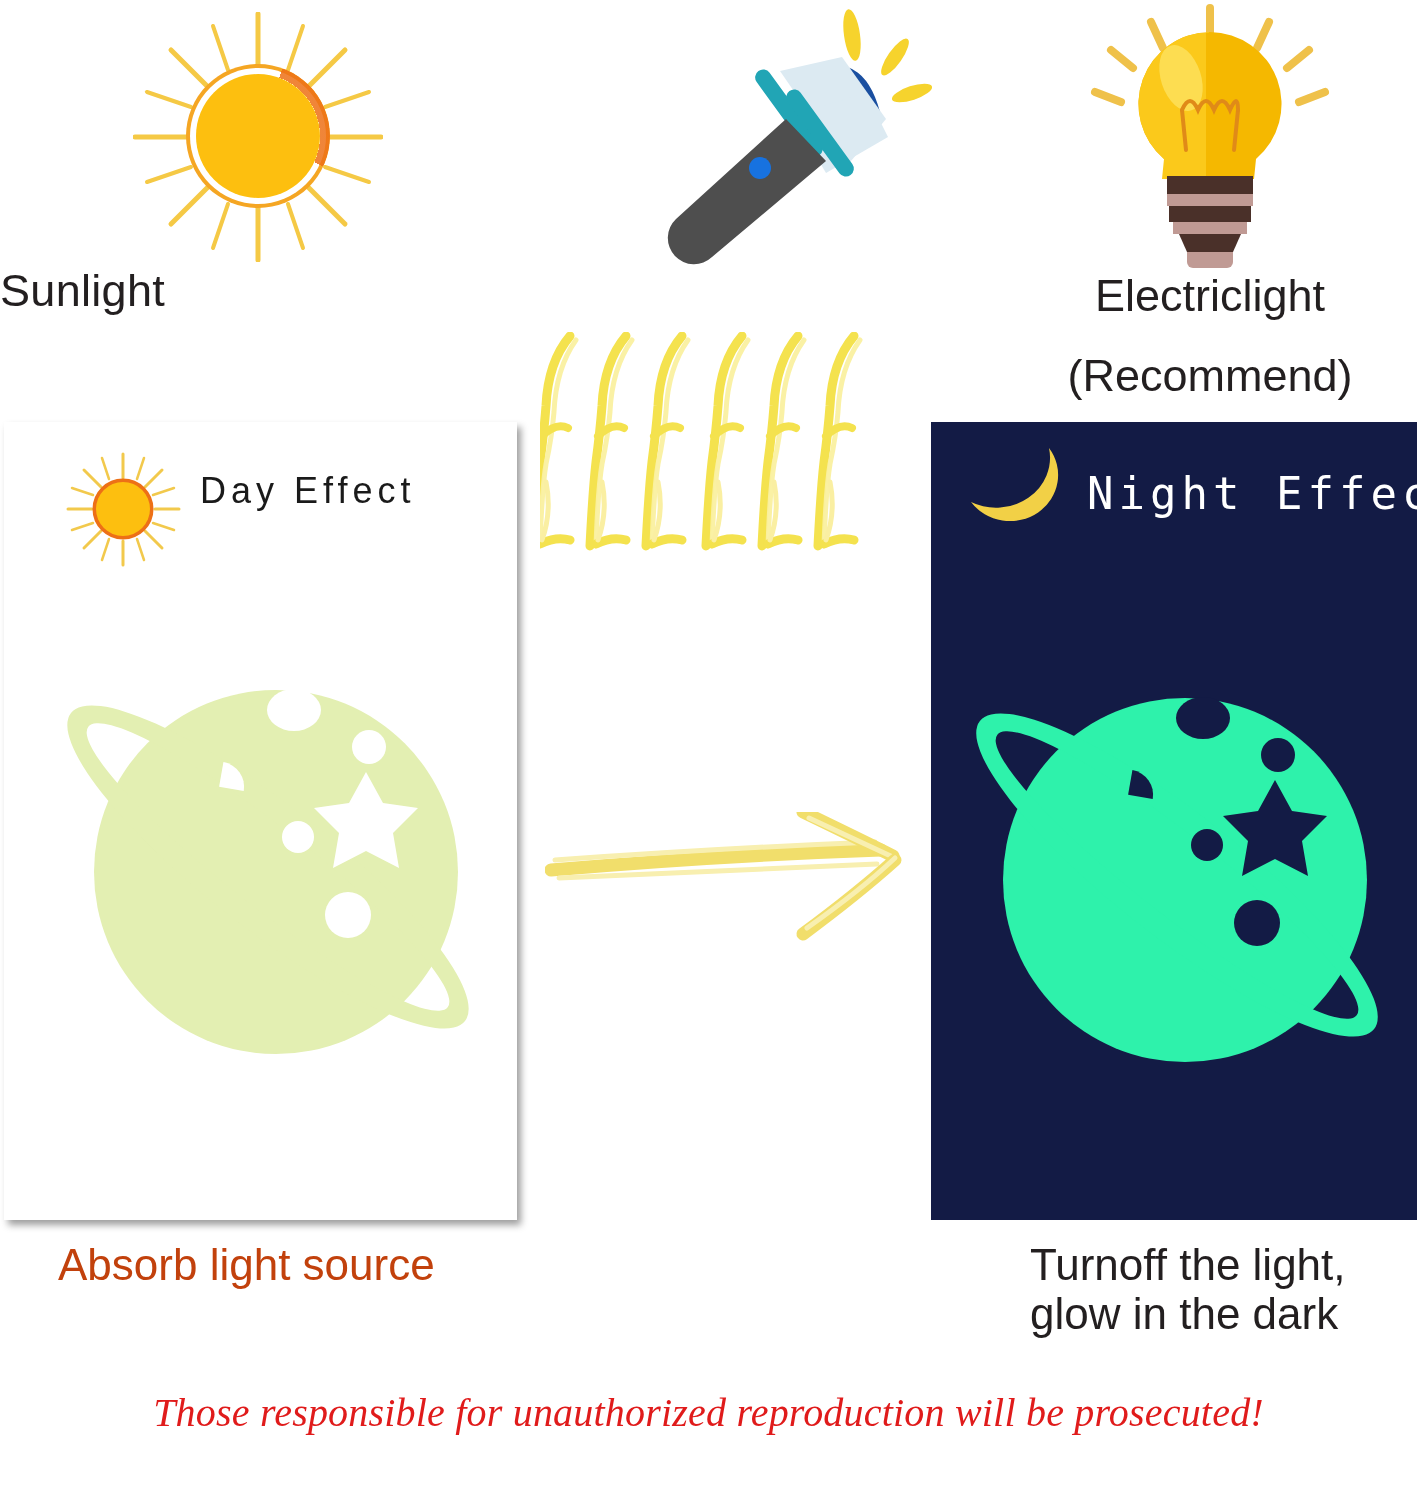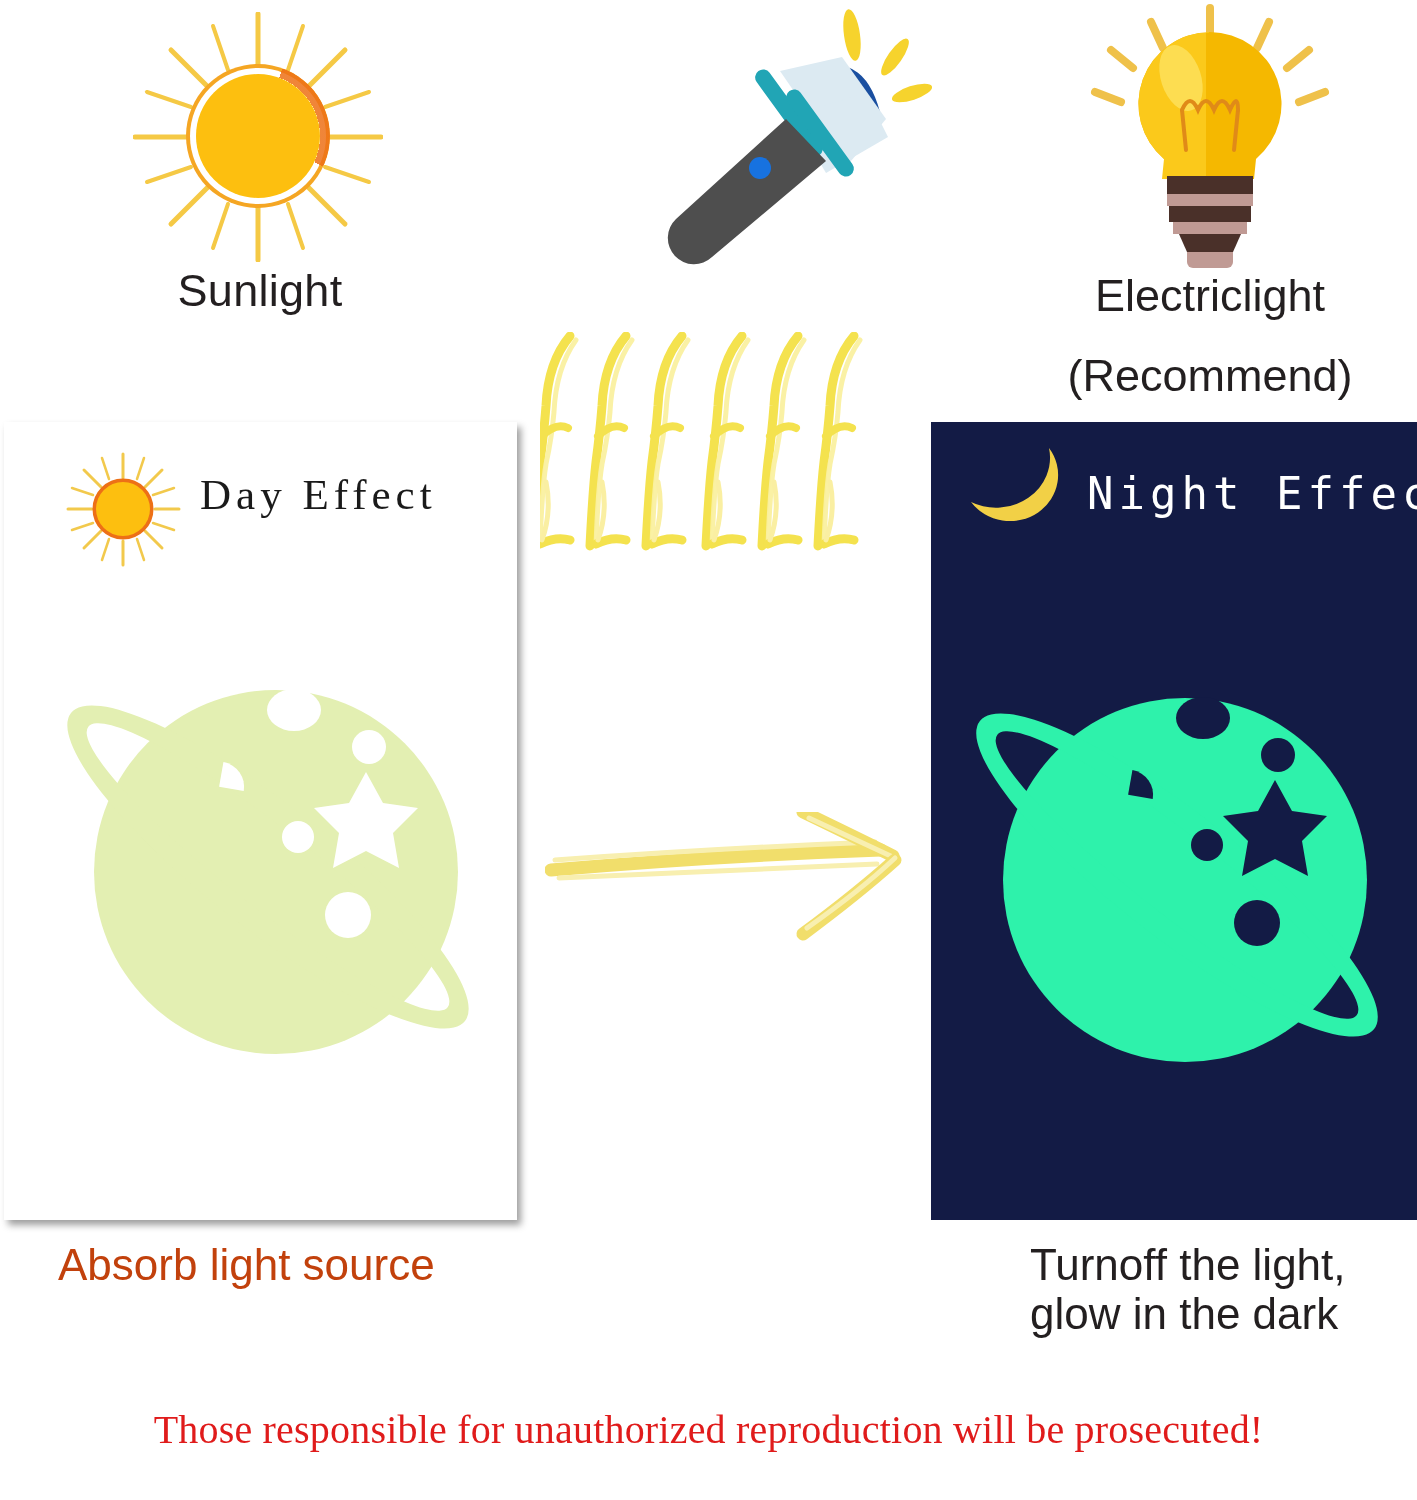--- a/index.html
+++ b/index.html
@@ -22,21 +22,21 @@
     box-shadow:0 0 0 6px #ffffff, 0 0 0 10px #F5A623;
   }
   .sun-disc::after{
     content:""; position:absolute; left:-10px; top:-10px; width:144px;height:144px;
     border-radius:50%;
     background:conic-gradient(from 20deg, rgba(237,112,22,.85) 0deg 95deg, rgba(0,0,0,0) 95deg 360deg);
     -webkit-mask:radial-gradient(circle, transparent 0 62px, #000 62px 72px, transparent 72px);
             mask:radial-gradient(circle, transparent 0 62px, #000 62px 72px, transparent 72px);
   }
   .label-sunlight{
-    position:absolute; left:0; top:265px; width:520px; text-align:center;
+    position:absolute; left:0; top:265px; width:520px; text-align:left;
     font-size:45px; color:#231f20; letter-spacing:.3px;
   }
 
   .flash-wrap{ position:absolute; left:640px; top:5px; width:300px; height:280px; }
 
   .bulb-wrap{ position:absolute; left:1055px; top:0px; width:310px; height:270px; }
   .label-electric{
     position:absolute; left:950px; top:270px; width:520px; text-align:center;
     font-size:45px; color:#231f20;
   }
@@ -62,22 +62,22 @@
     background:#131b45; overflow:hidden;
   }
 
   .panel-head{ position:absolute; left:0; top:0; width:100%; height:130px; }
 
   .mini-sun{ position:absolute; left:62px; top:30px; width:115px; height:115px; }
   .moon{ position:absolute; left:26px; top:18px; width:110px; height:100px; }
 
   .day-title{
     position:absolute; left:196px; top:48px;
-    font-family:Liberation Serif, serif;
-    font-size:43px; color:#1a1a1a; letter-spacing:5px; white-space:nowrap;
+    font-family:Liberation Sans, sans-serif;
+    font-size:36px; color:#1a1a1a; letter-spacing:5px; white-space:nowrap;
   }
   .night-title{
     position:absolute; left:156px; top:46px;
     font-family:"DejaVu Sans Mono","Liberation Mono",monospace;
     font-size:44px; color:#ffffff; letter-spacing:5px; white-space:nowrap;
   }
 
   .planet-day{ position:absolute; left:14px; top:120px; width:500px; height:650px; }
   .planet-night{ position:absolute; left:6px; top:118px; width:475px; height:660px; }
 
@@ -91,21 +91,21 @@
     font-size:44px; line-height:1.12; color:#231f20;
   }
 
   
   .copy-block{
     position:absolute; left:0; top:1378px; width:1417px; text-align:center;
     font-family:"Liberation Serif","DejaVu Serif",serif;
     color:#e01b1b;
   }
   .copy-line1{ font-size:40px; line-height:1.0; letter-spacing:.2px; }
-  .copy-line2{ font-size:40px; line-height:1.0; margin-top:32px; letter-spacing:.2px; }
+  .copy-line2{ font-size:40px; line-height:1.0; margin-top:15px; letter-spacing:.2px;font-style:italic; }
 </style>
 </head>
 <body>
 
 <div class="stage">
 
   <div class="topsec">
 
     <div class="sun-wrap">
       <svg class="sun-rays" viewBox="0 0 250 250">

